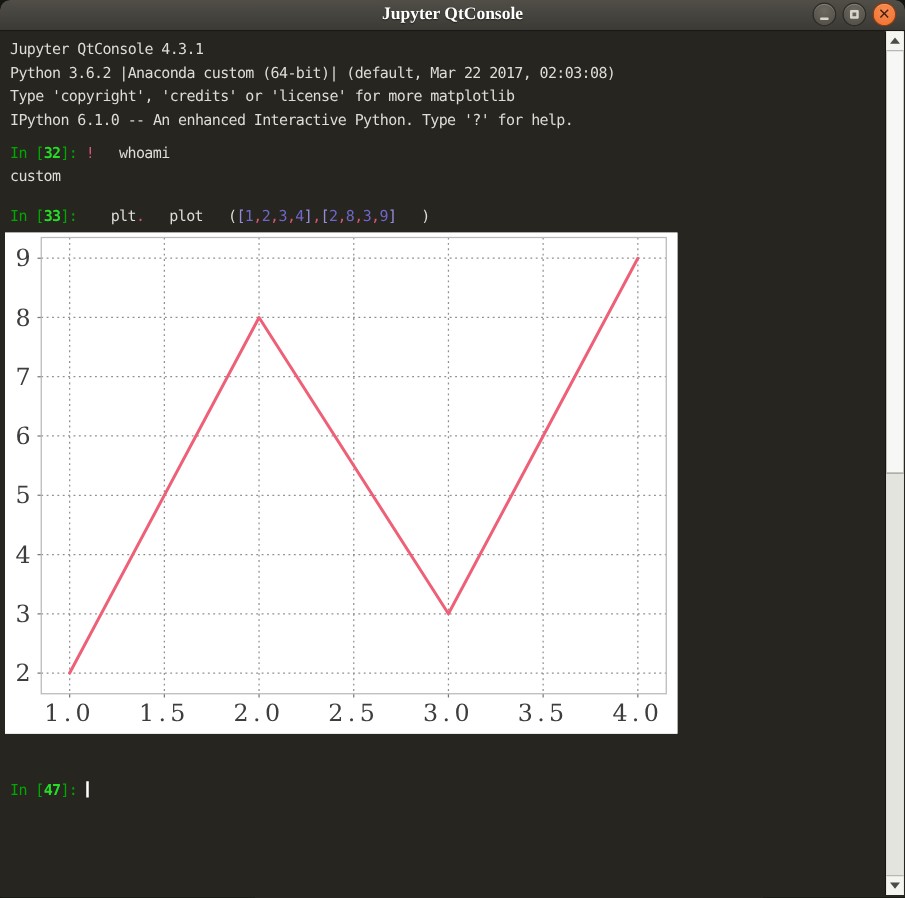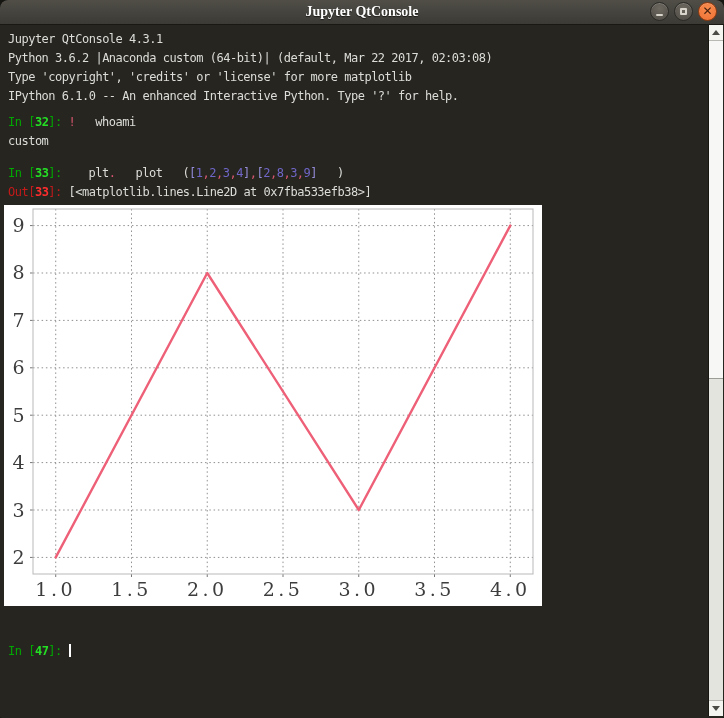--- a/index.html
+++ b/index.html
@@ -81,21 +81,20 @@
     <div class="line">IPython 6.1.0 -- An enhanced Interactive Python. Type '?' for help.</div>
 
     <div class="gap1"></div>
 
     <div class="line"><span><span class="tk-grn">In [</span><span class="tk-grnb">32</span><span class="tk-grn">]: </span></span><span><span class="tk-op">!</span><span class="tk-txt">whoami</span></span></div>
     <div class="line">custom</div>
 
     <div class="gap2"></div>
 
     <div class="line"><span><span class="tk-grn">In [</span><span class="tk-grnb">33</span><span class="tk-grn">]: </span></span><span><span class="tk-txt">plt</span><span class="tk-op">.</span><span class="tk-txt">plot</span><span class="tk-txt">(</span><span class="tk-brk">[</span><span class="tk-num">1</span><span class="tk-op">,</span><span class="tk-num">2</span><span class="tk-op">,</span><span class="tk-num">3</span><span class="tk-op">,</span><span class="tk-num">4</span><span class="tk-brk">]</span><span class="tk-op">,</span><span class="tk-brk">[</span><span class="tk-num">2</span><span class="tk-op">,</span><span class="tk-num">8</span><span class="tk-op">,</span><span class="tk-num">3</span><span class="tk-op">,</span><span class="tk-num">9</span><span class="tk-brk">]</span><span class="tk-txt">)</span></span></div>
-    <div class="line"><span><span class="tk-red">Out[</span><span class="tk-redb">33</span><span class="tk-red">]: </span></span><span>[&lt;matplotlib.lines.Line2D at 0x7fba533efb38&gt;]</span></div>
 
     <div class="figure">
       <div id="chart-holder"><svg viewBox="0 0 538 401" width="538" height="401">
             <rect x="0" y="0" width="538" height="401" fill="#ffffff"></rect>
             <line x1="51.72727272727273" y1="4" x2="51.72727272727273" y2="369" stroke="#909090" stroke-width="1" stroke-dasharray="1.5,2.8"></line>
             <line x1="127.48484848484848" y1="4" x2="127.48484848484848" y2="369" stroke="#909090" stroke-width="1" stroke-dasharray="1.5,2.8"></line>
             <line x1="203.24242424242422" y1="4" x2="203.24242424242422" y2="369" stroke="#909090" stroke-width="1" stroke-dasharray="1.5,2.8"></line>
             <line x1="279" y1="4" x2="279" y2="369" stroke="#909090" stroke-width="1" stroke-dasharray="1.5,2.8"></line>
             <line x1="354.7575757575757" y1="4" x2="354.7575757575757" y2="369" stroke="#909090" stroke-width="1" stroke-dasharray="1.5,2.8"></line>
             <line x1="430.5151515151515" y1="4" x2="430.5151515151515" y2="369" stroke="#909090" stroke-width="1" stroke-dasharray="1.5,2.8"></line>

